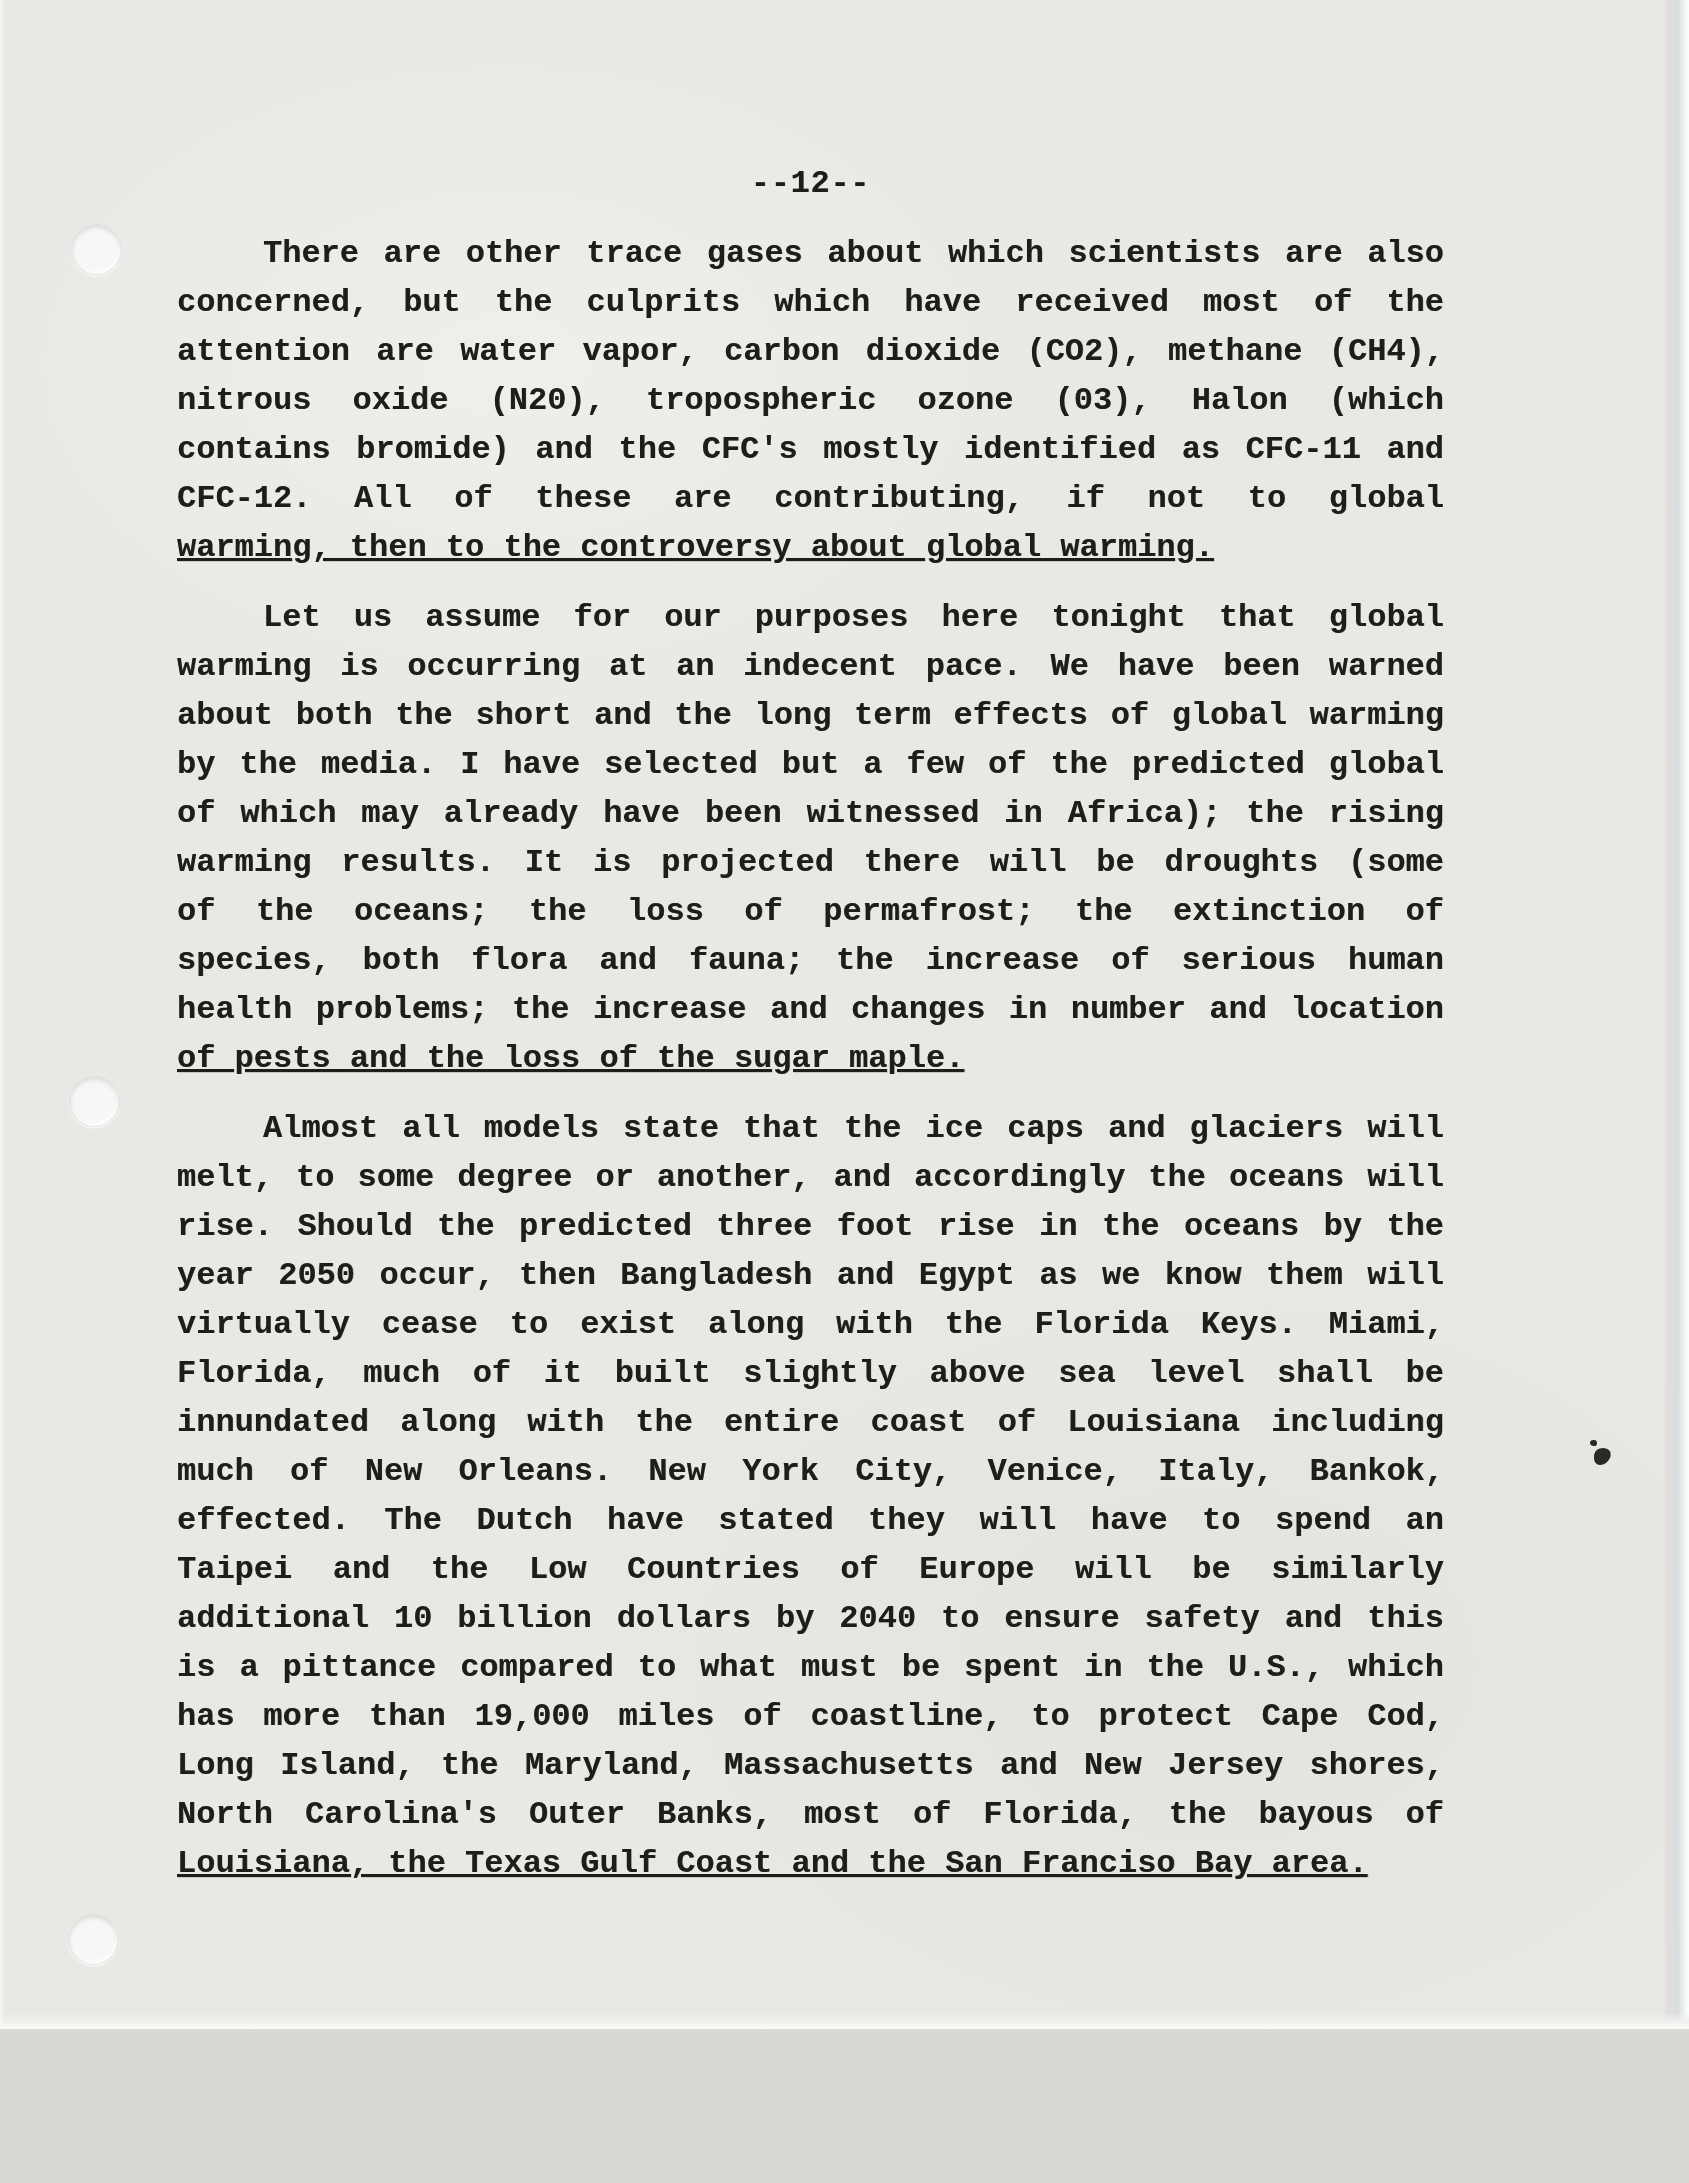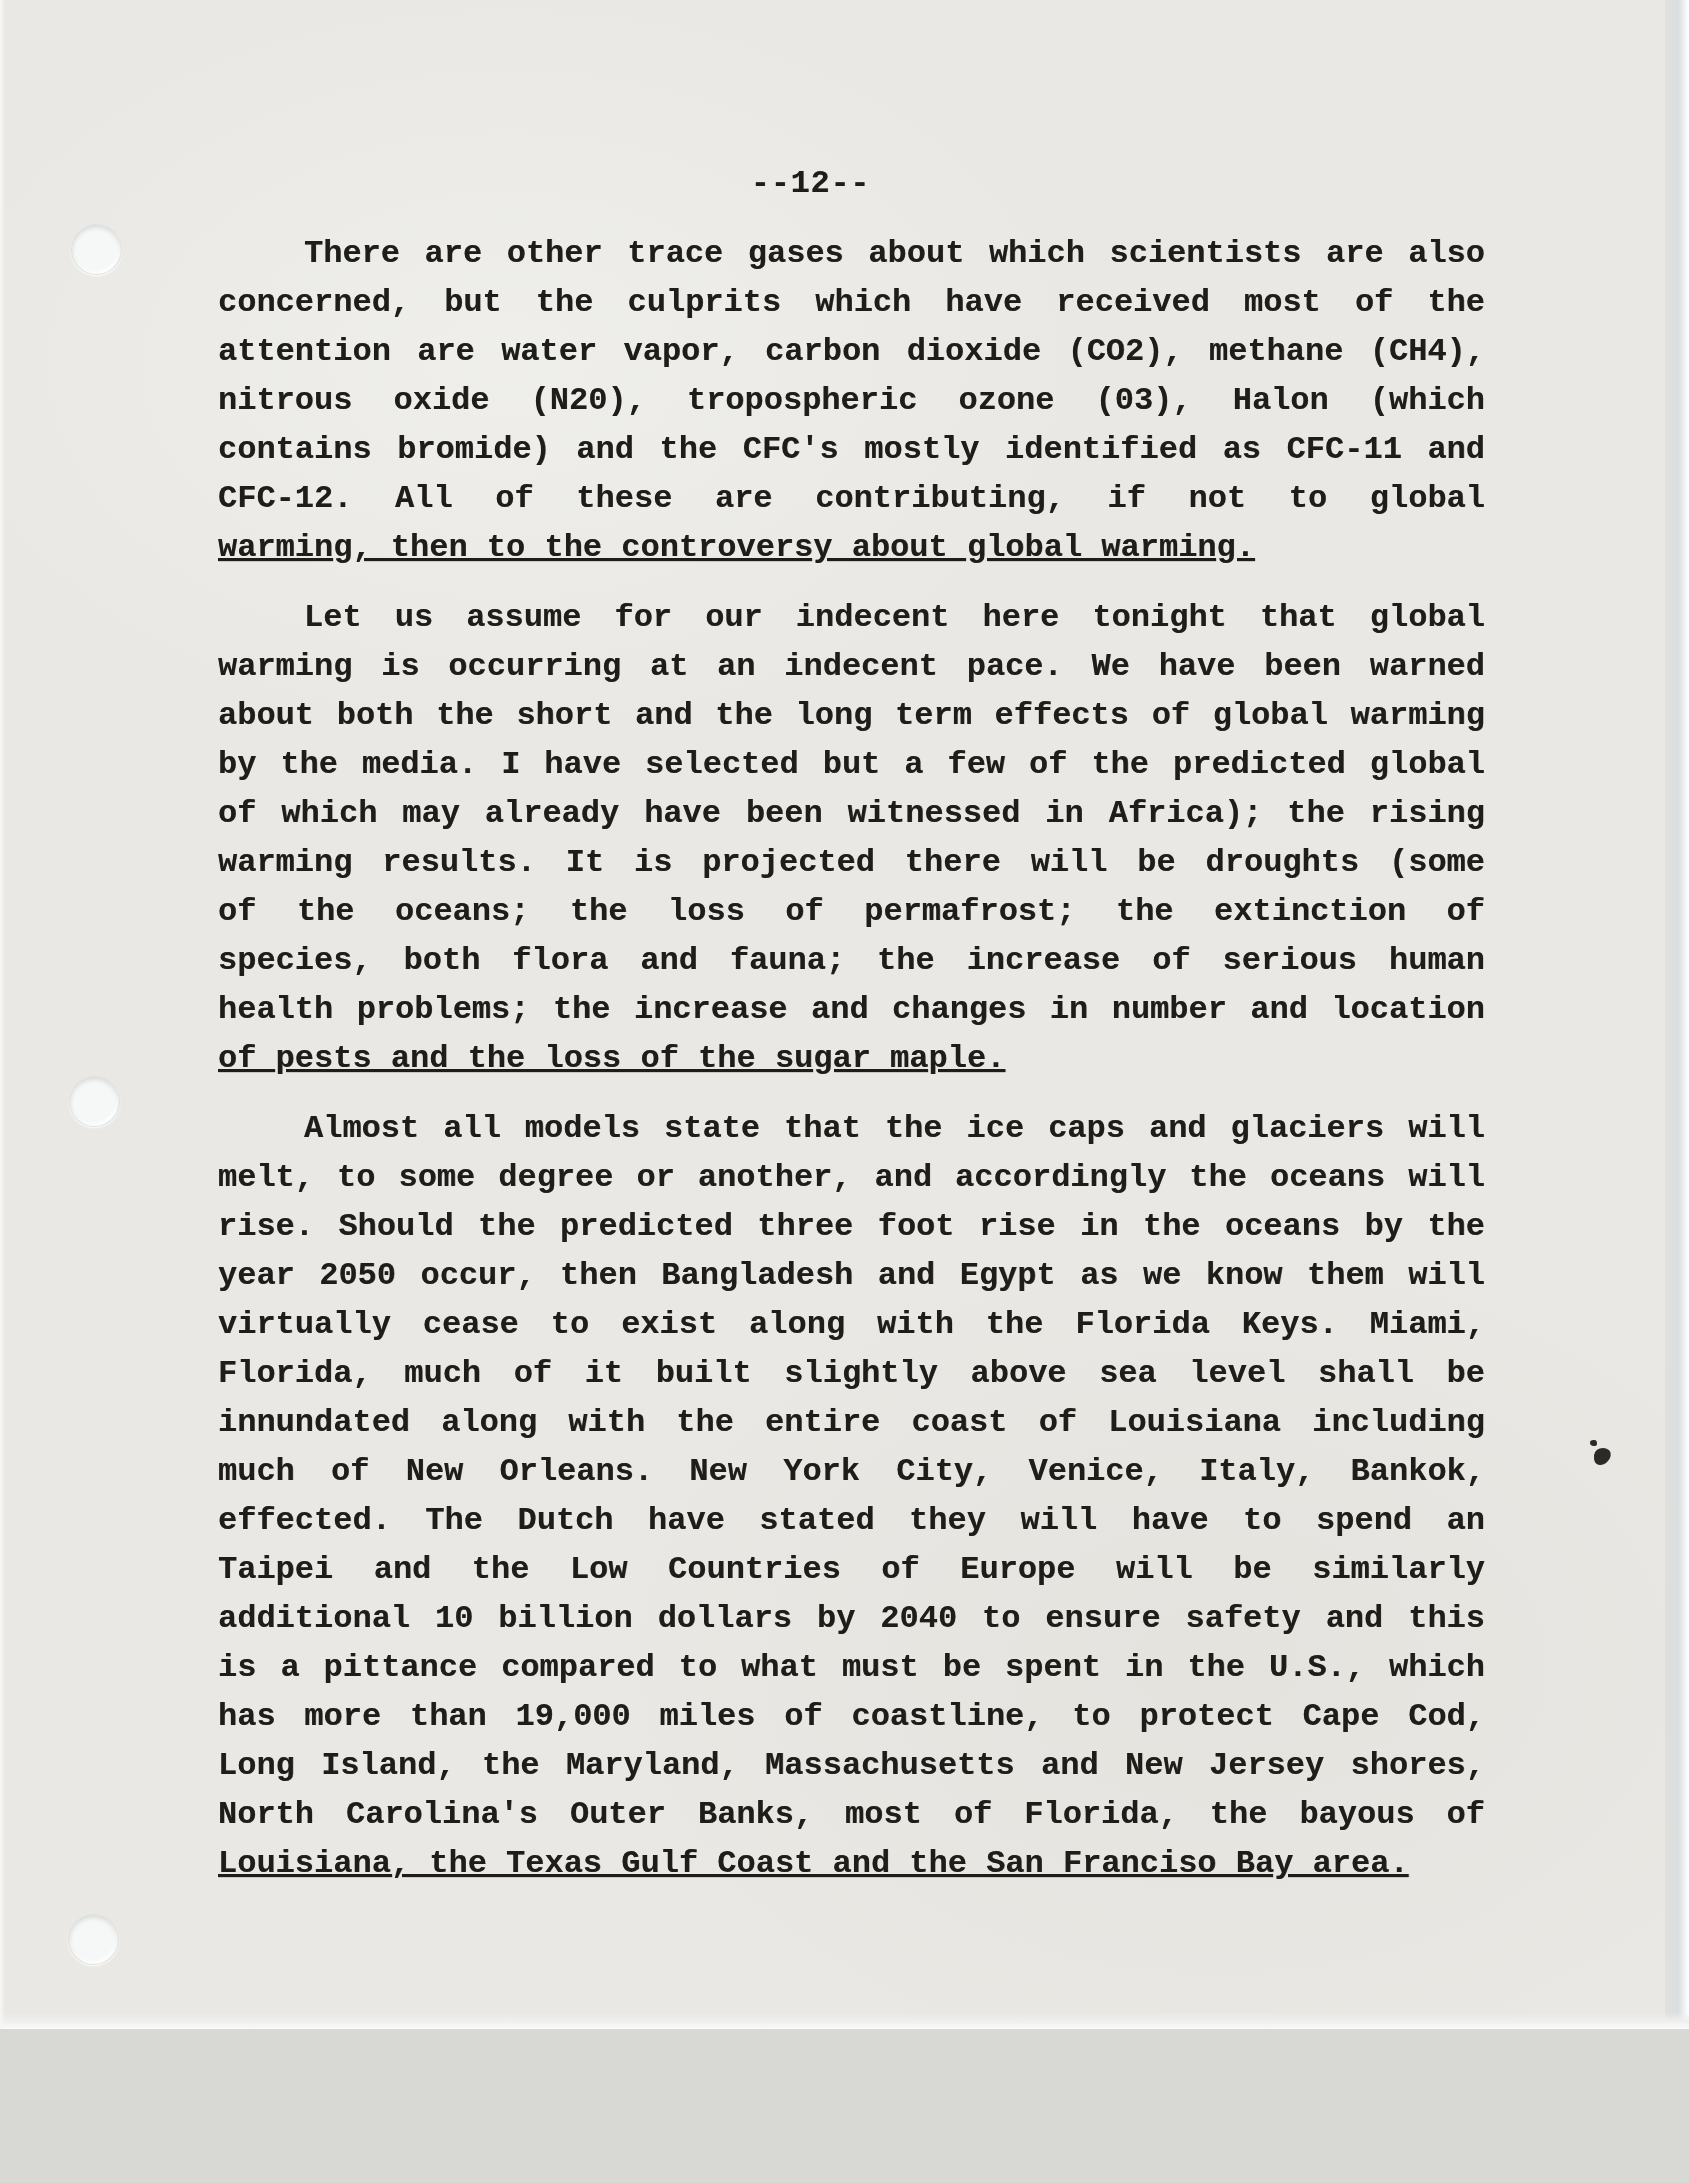--- a/index.html
+++ b/index.html
@@ -61,21 +61,20 @@
     font-weight: 700;
     text-align: center;
     letter-spacing: 0.7px;
     text-shadow: 0.3px 0.3px 0.5px rgba(30,29,26,0.55);
   }
   .text-block {
     position: absolute;
     left: 177px;
     top: 229px;
     width: 1267px;
-    margin-left: 41px;
   }
   .paragraph { margin: 0; }
   .paragraph:not(:first-child) { margin-top: 21px; }
   .line {
     height: 49px;
     line-height: 49px;
     font-size: 32px;
     font-weight: 700;
     white-space: normal;
     text-align: justify;
@@ -118,21 +117,21 @@
       <div class="paragraph">
         <div class="line first">There are other trace gases about which scientists are also</div>
         <div class="line">concerned, but the culprits which have received most of the</div>
         <div class="line">attention are water vapor, carbon dioxide (CO2), methane (CH4),</div>
         <div class="line">nitrous oxide (N20), tropospheric ozone (03), Halon (which</div>
         <div class="line">contains bromide) and the CFC's mostly identified as CFC-11 and</div>
         <div class="line">CFC-12.  All of these are contributing, if not to global</div>
         <div class="line para-end">warming, then to the controversy about global warming.</div>
       </div>
       <div class="paragraph">
-        <div class="line first">Let us assume for our indecent here tonight that global</div>
+        <div class="line first">Let us assume for our purposes here tonight that global</div>
         <div class="line">warming is occurring at an indecent pace.  We have been warned</div>
         <div class="line">about both the short and the long term effects of global warming</div>
         <div class="line">by the media.  I have selected but a few of the predicted global</div>
         <div class="line">of which may already have been witnessed in Africa); the rising</div>
         <div class="line">warming results.  It is projected there will be droughts (some</div>
         <div class="line">of the oceans; the loss of permafrost; the extinction of</div>
         <div class="line">species, both flora and fauna; the increase of serious human</div>
         <div class="line">health problems; the increase and changes in number and location</div>
         <div class="line para-end">of pests and the loss of the sugar maple.</div>
       </div>

